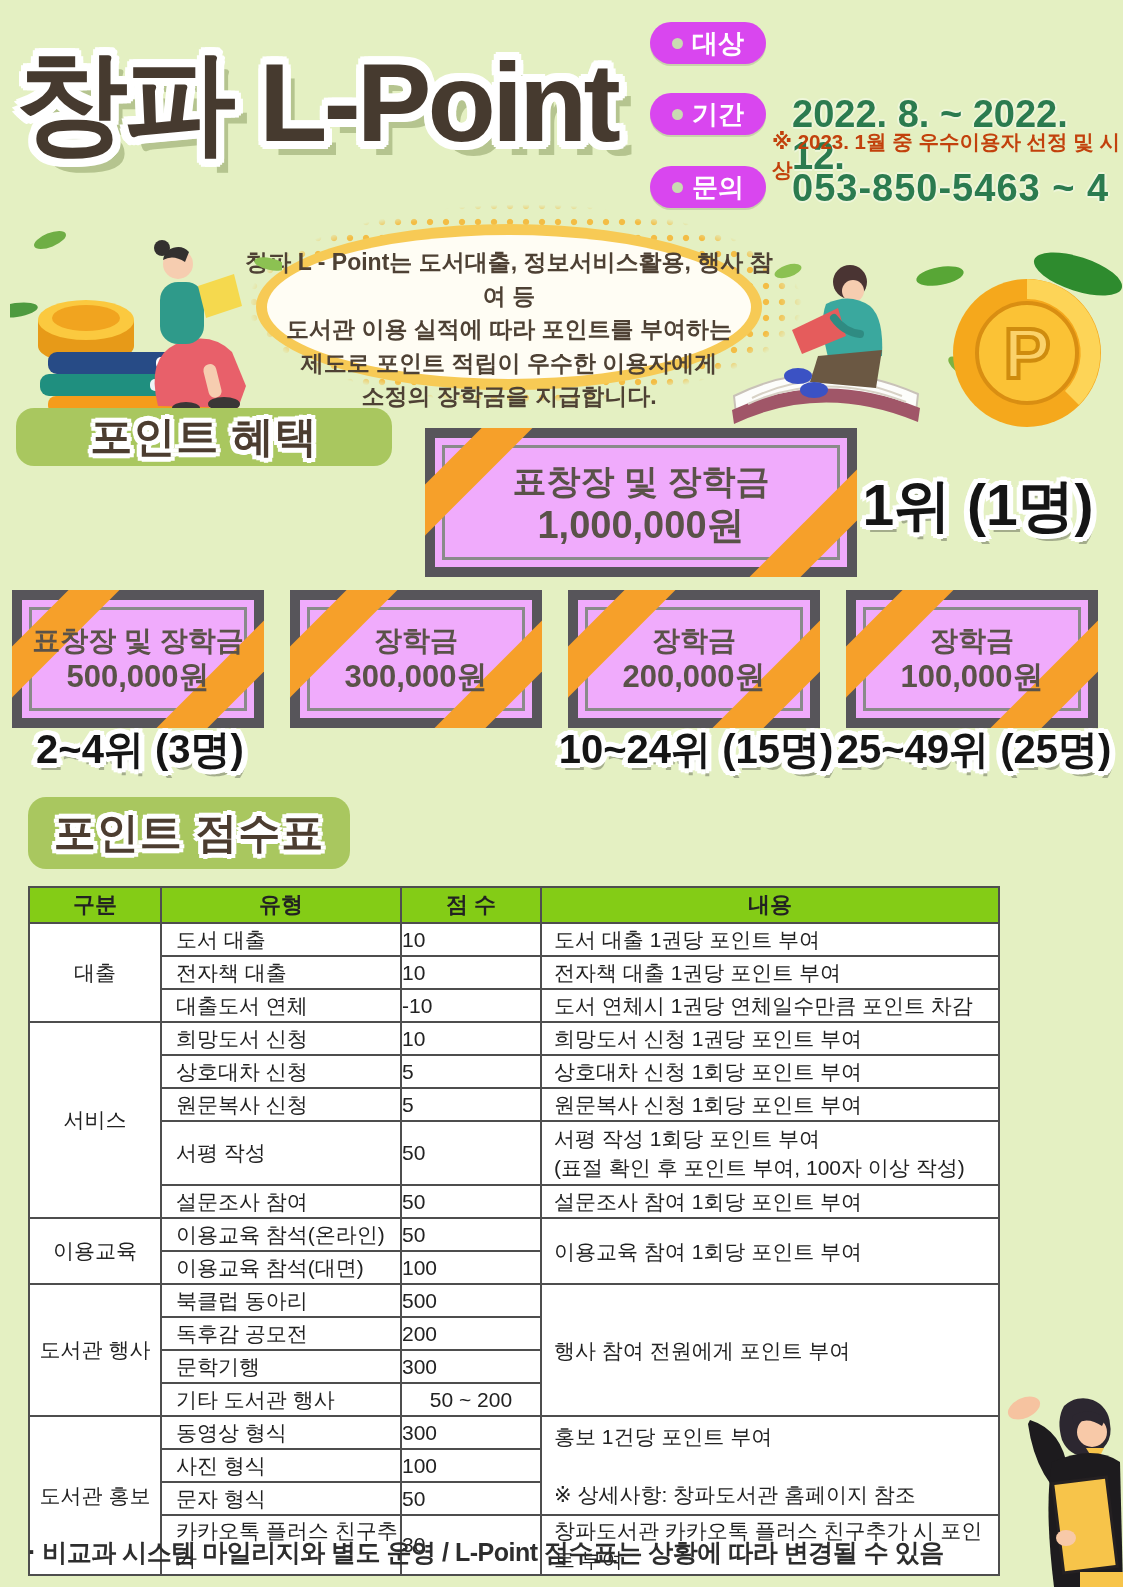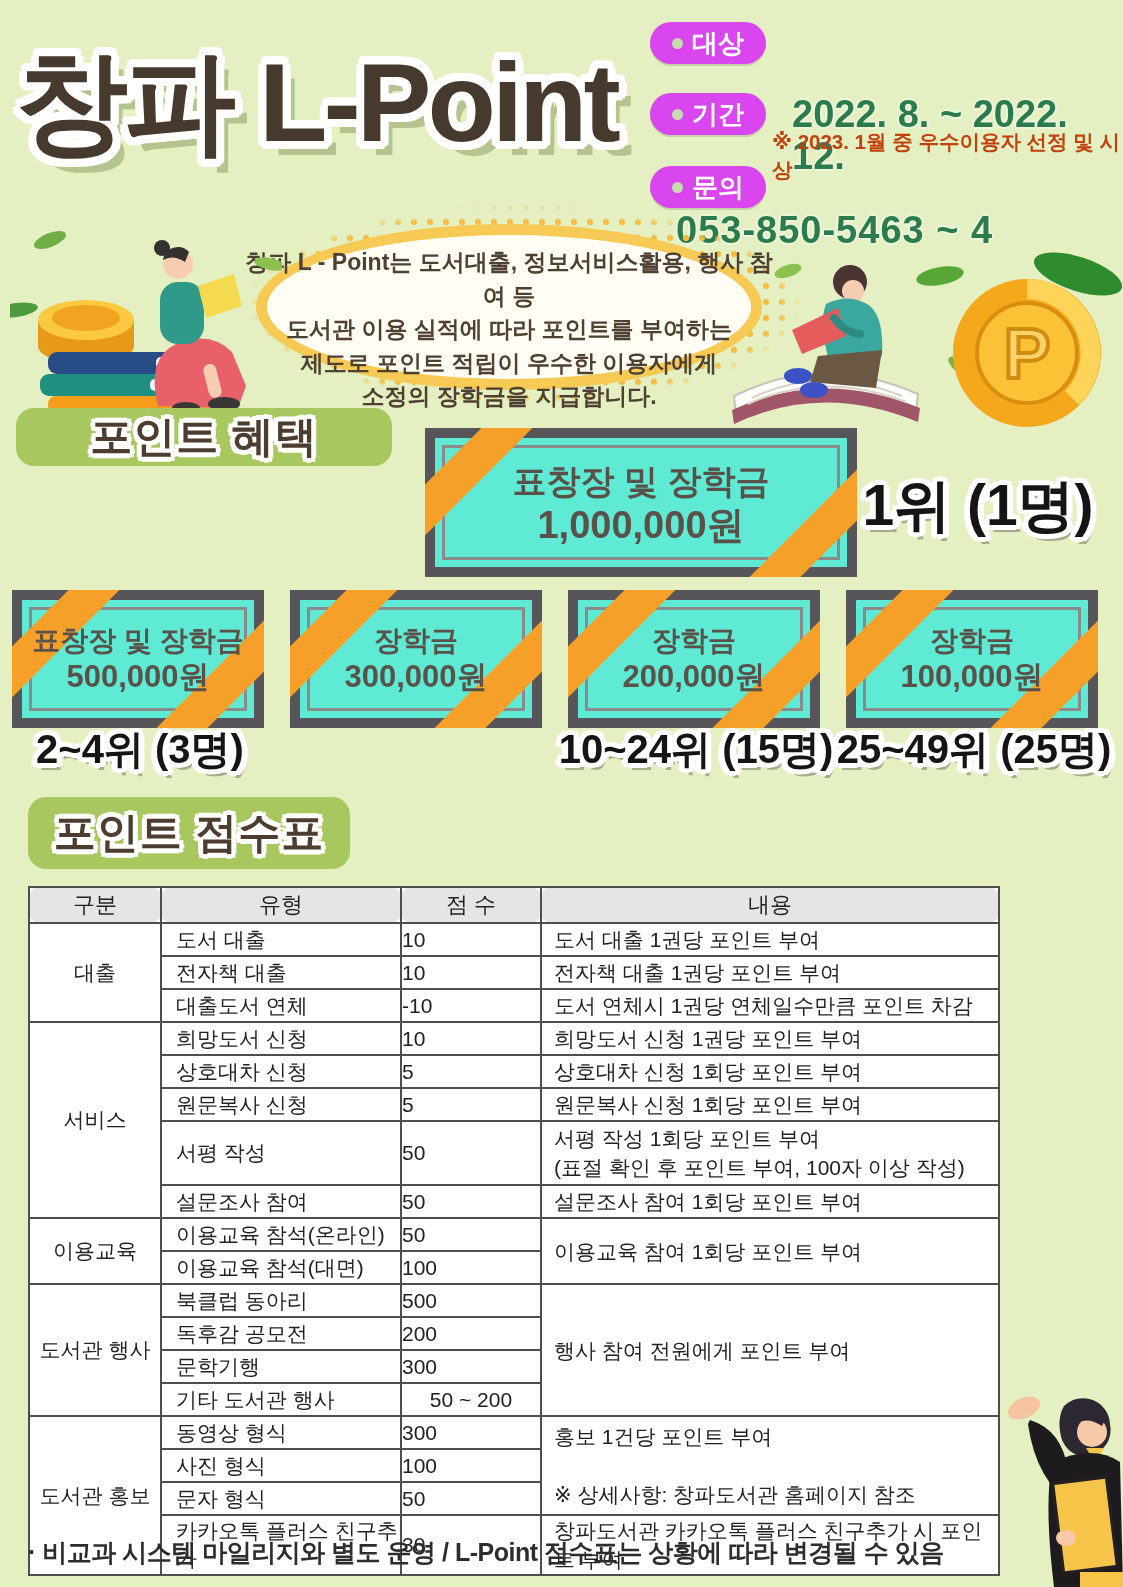--- a/index.html
+++ b/index.html
@@ -49,21 +49,21 @@
     position:absolute;background:#a9c75f;border-radius:18px;
     display:flex;align-items:center;justify-content:center;
     font-size:42px;font-weight:800;color:#4c3d30;letter-spacing:1px;
     text-shadow:-5px 0 0 #fff,5px 0 0 #fff,0 -5px 0 #fff,0 5px 0 #fff,
       -4px -4px 0 #fff,4px -4px 0 #fff,-4px 4px 0 #fff,4px 4px 0 #fff;
   }
   #heading-benefit{left:16px;top:408px;width:376px;height:58px;}
   #heading-score{left:28px;top:797px;width:322px;height:72px;}
 
   
-  .cert-card{position:absolute;background:#5eead4;overflow:hidden;}
+  .cert-card{position:absolute;background:#f0abfc;overflow:hidden;}
   .cert-frame{position:absolute;inset:0;border:10px solid #57555a;z-index:2;}
   .cert-inner{position:absolute;inset:17px;border:3px solid #8a8a8a;z-index:1;}
   .ribbon{position:absolute;width:260px;height:36px;background:#f6a02a;transform:rotate(-45deg);z-index:3;}
   .ribbon.tl{left:-92px;top:26px;}
   .ribbon.br{right:-92px;bottom:26px;}
   .cert-text{position:absolute;inset:0;z-index:4;display:flex;flex-direction:column;
     align-items:center;justify-content:center;color:#5a5249;font-weight:800;text-align:center;}
   .cert-sm .cert-text{font-size:28px;line-height:36px;}
   .cert-sm .amount{font-size:31px;}
   .cert-lg .cert-text{font-size:34px;line-height:44px;}
@@ -74,21 +74,21 @@
     text-shadow:-5px 0 0 #fff,5px 0 0 #fff,0 -5px 0 #fff,0 5px 0 #fff,
       -4px -4px 0 #fff,4px -4px 0 #fff,-4px 4px 0 #fff,4px 4px 0 #fff,
       -6px 2px 0 #fff,6px 2px 0 #fff,4px 7px 0 rgba(0,0,0,.28);}
   .rank-top{top:468px;font-size:57px;}
   .rank-sm{top:722px;font-size:40px;}
 
   
   #score-table{position:absolute;left:28px;top:886px;width:970px;border-collapse:collapse;
     table-layout:fixed;background:#fff;font-size:21px;color:#222;}
   #score-table th,#score-table td{border:2px solid #4e4e4e;}
-  #score-table th{background:#e5e5e5;height:32px;font-weight:400;font-size:22px;border-radius:10px;}
+  #score-table th{background:#84cc16;height:32px;font-weight:700;font-size:22px;}
   #score-table td{height:31px;padding:0;}
   #score-table tr.tall td{height:62px;}
   .col-group{text-align:center;}
   .col-type{text-align:left;padding-left:14px !important;}
   .col-score{text-align:left;padding-right:18px !important;}
   .col-score.center{text-align:center;padding-right:0 !important;}
   .col-desc{text-align:left;padding-left:12px !important;white-space:pre-line;line-height:29px;}
 
   .footnote{position:absolute;left:28px;top:1536px;font-size:25px;font-weight:700;color:#2d2d2d;letter-spacing:-0.5px;}
 
@@ -108,21 +108,21 @@
     </span>
   </div>
   <div class="info-row" style="top:93px;">
     <span class="pill">
       <span class="dot"></span>
       <span>기간</span>
     </span>
     <span class="info-val iv1">2022. 8. ~ 2022. 12.</span>
   </div>
   <div class="info-sub">※ 2023. 1월 중 우수이용자 선정 및 시상</div>
-  <div class="info-row" style="top:166px;flex-direction:column;">
+  <div class="info-row" style="top:166px;">
     <span class="pill">
       <span class="dot"></span>
       <span>문의</span>
     </span>
     <span class="info-val iv2">053-850-5463 ~ 4</span>
   </div>
 
   <div class="halftone"></div>
   <div class="intro-ring">
     <div class="intro-oval"></div>

